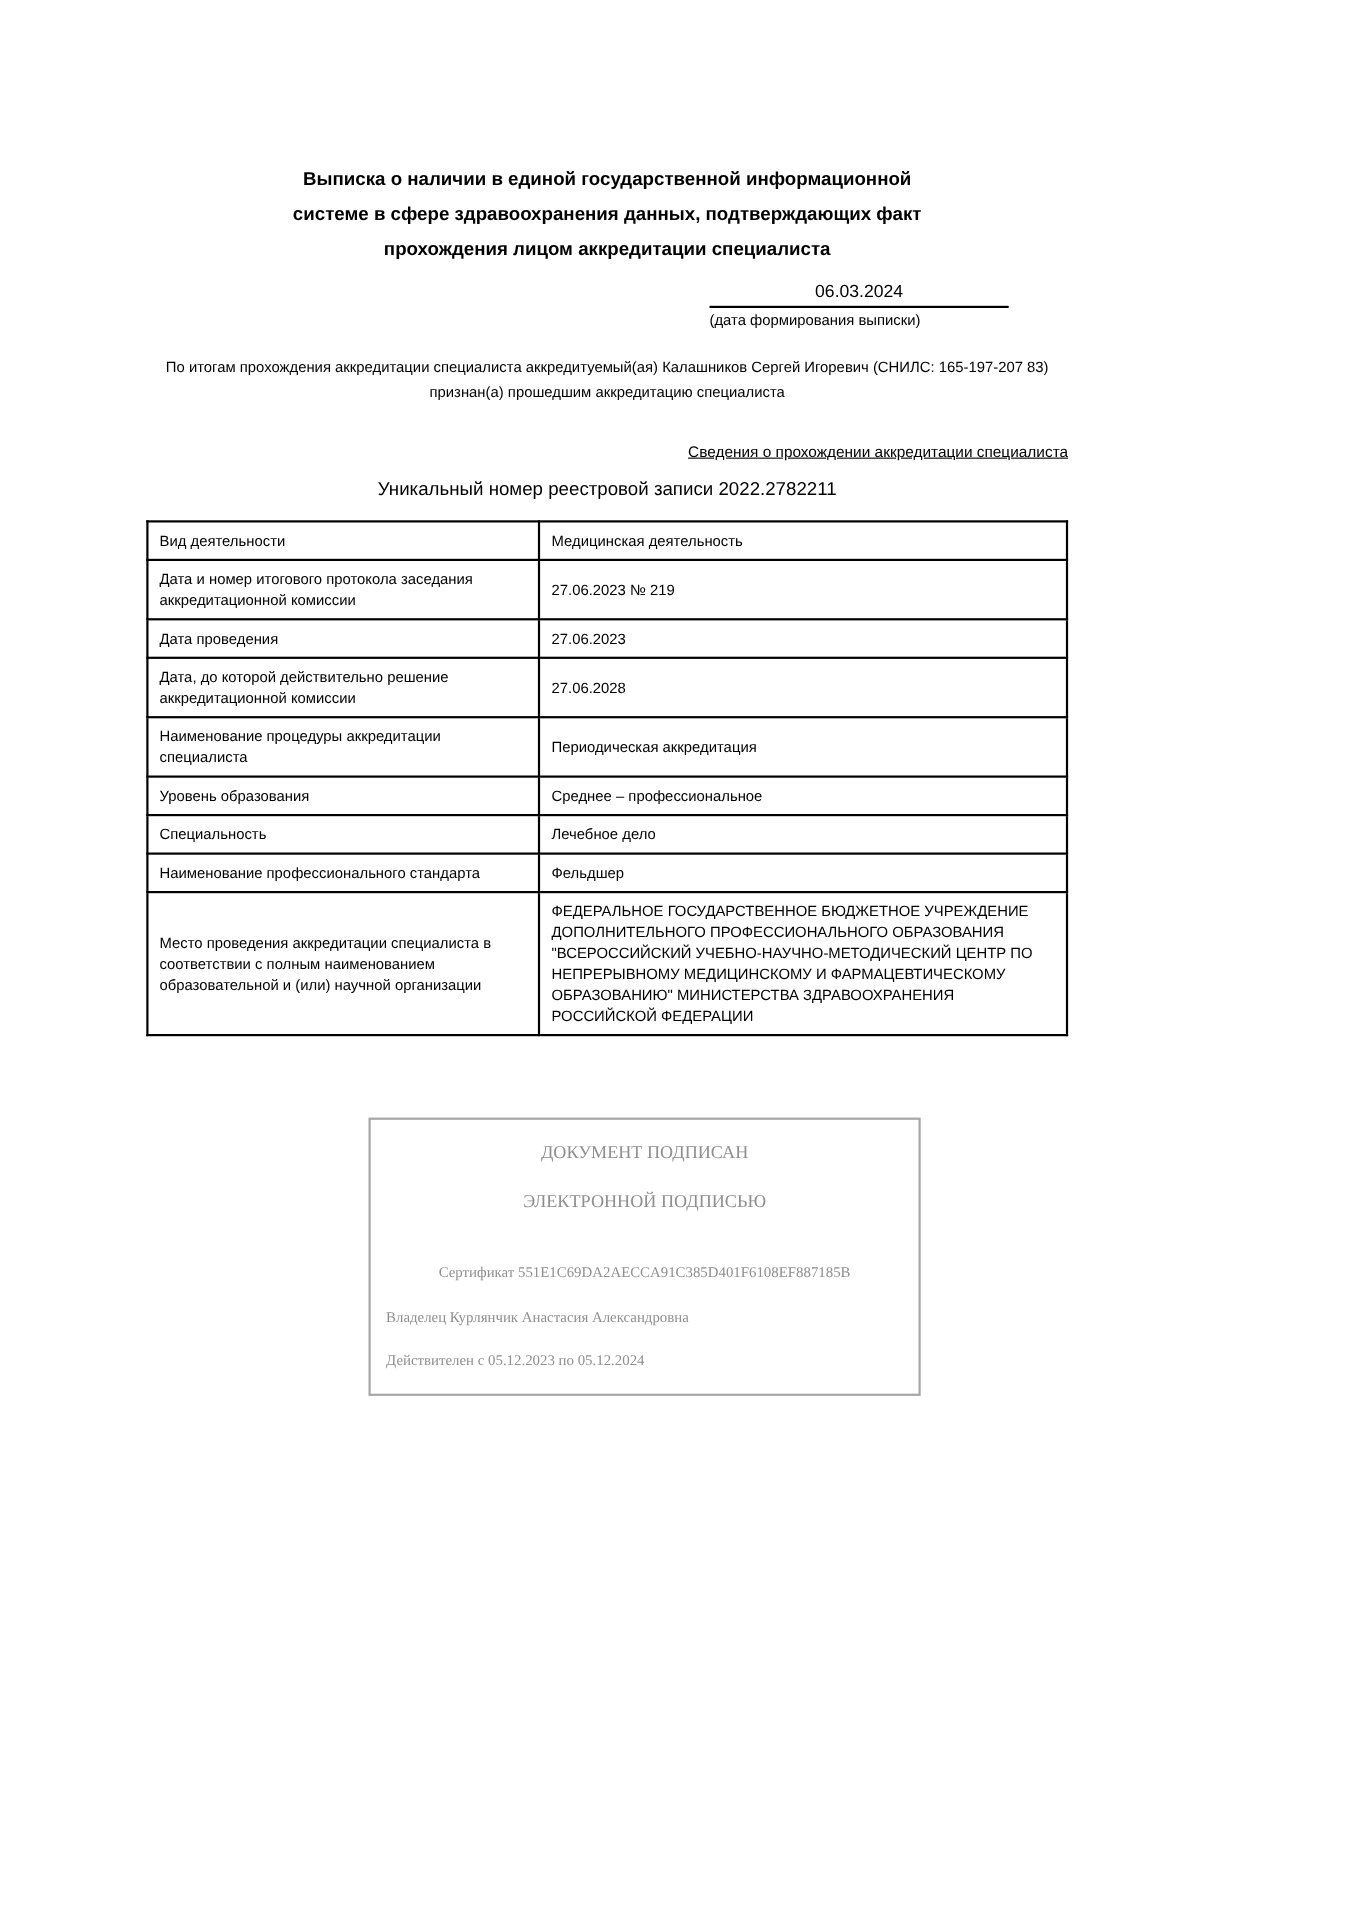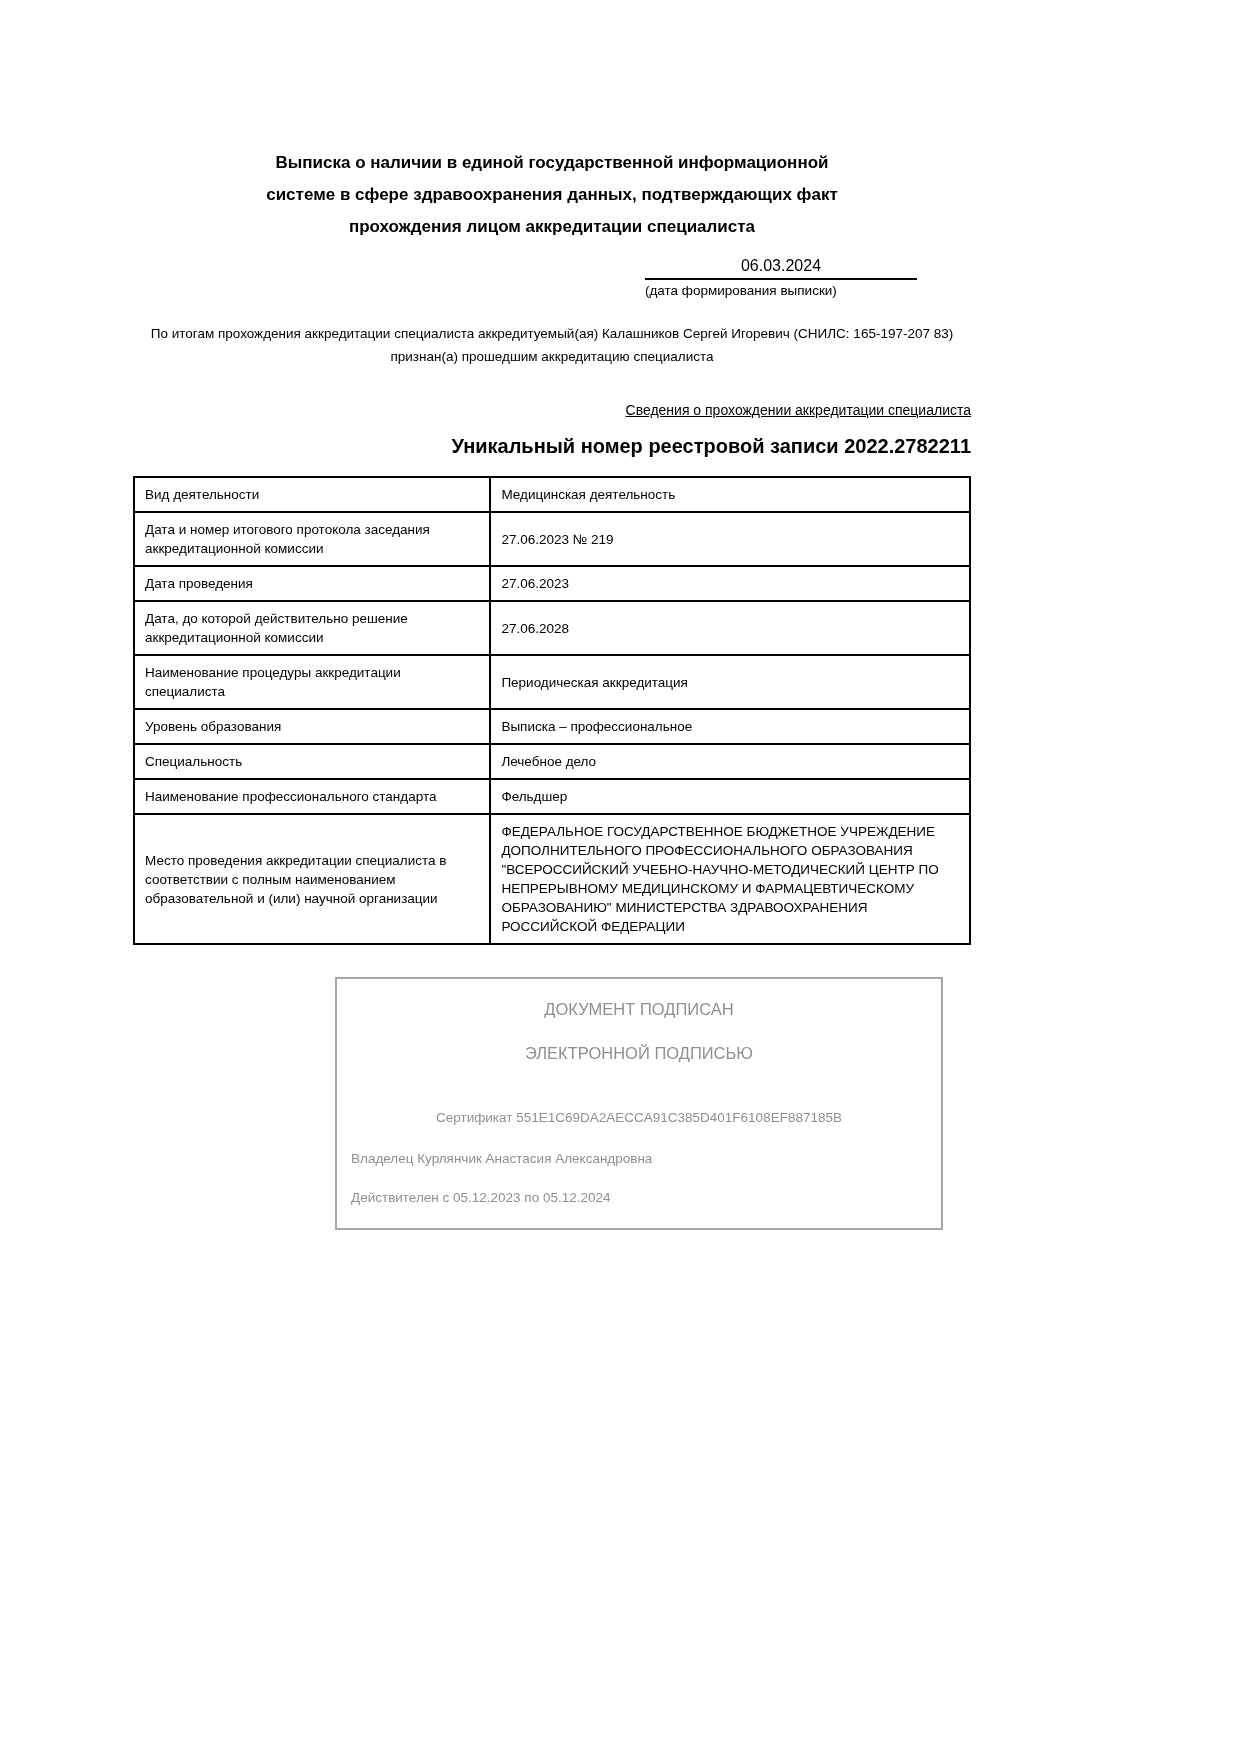--- a/index.html
+++ b/index.html
@@ -56,23 +56,23 @@
   }
   
   .section-heading {
     margin-top: 34px;
     text-align: right;
     font-size: 14px;
     text-decoration: underline;
   }
   .registry-heading {
     margin-top: 17px;
-    text-align: right;
-    font-size: 20px;
-    font-weight: bold;
+    text-align: center;
+    font-size: 17px;
+    font-weight: normal;
   }
   
   table.acc-table {
     margin-top: 18px;
     width: 838px;
     border-collapse: collapse;
     table-layout: fixed;
   }
   table.acc-table td {
     border: 2px solid #000000;
@@ -80,27 +80,28 @@
     line-height: 19px;
     vertical-align: middle;
     padding: 7px 10px;
     word-wrap: break-word;
   }
   table.acc-table td.cell-label {
     width: 40%;
   }
   
   .sig-box {
-    margin-top: 32px;
+    margin-top: 74px;
     margin-left: 202px;
-    width: 608px;
+    width: 502px;
     box-sizing: border-box;
     border: 2px solid #a6a6a6;
     color: #8f8f8f;
     padding: 20px 14px 22px 14px;
+    font-family: Liberation Serif, serif;
   }
   .sig-title {
     text-align: center;
     font-size: 16.5px;
     line-height: 20px;
   }
   .sig-title + .sig-title {
     margin-top: 24px;
   }
   .sig-info {
@@ -151,21 +152,21 @@
         <tr>
           <td class="cell-label">Дата, до которой действительно решение аккредитационной комиссии</td>
           <td class="cell-value">27.06.2028</td>
         </tr>
         <tr>
           <td class="cell-label">Наименование процедуры аккредитации специалиста</td>
           <td class="cell-value">Периодическая аккредитация</td>
         </tr>
         <tr>
           <td class="cell-label">Уровень образования</td>
-          <td class="cell-value">Выписка – профессиональное</td>
+          <td class="cell-value">Среднее – профессиональное</td>
         </tr>
         <tr>
           <td class="cell-label">Специальность</td>
           <td class="cell-value">Лечебное дело</td>
         </tr>
         <tr>
           <td class="cell-label">Наименование профессионального стандарта</td>
           <td class="cell-value">Фельдшер</td>
         </tr>
         <tr>

